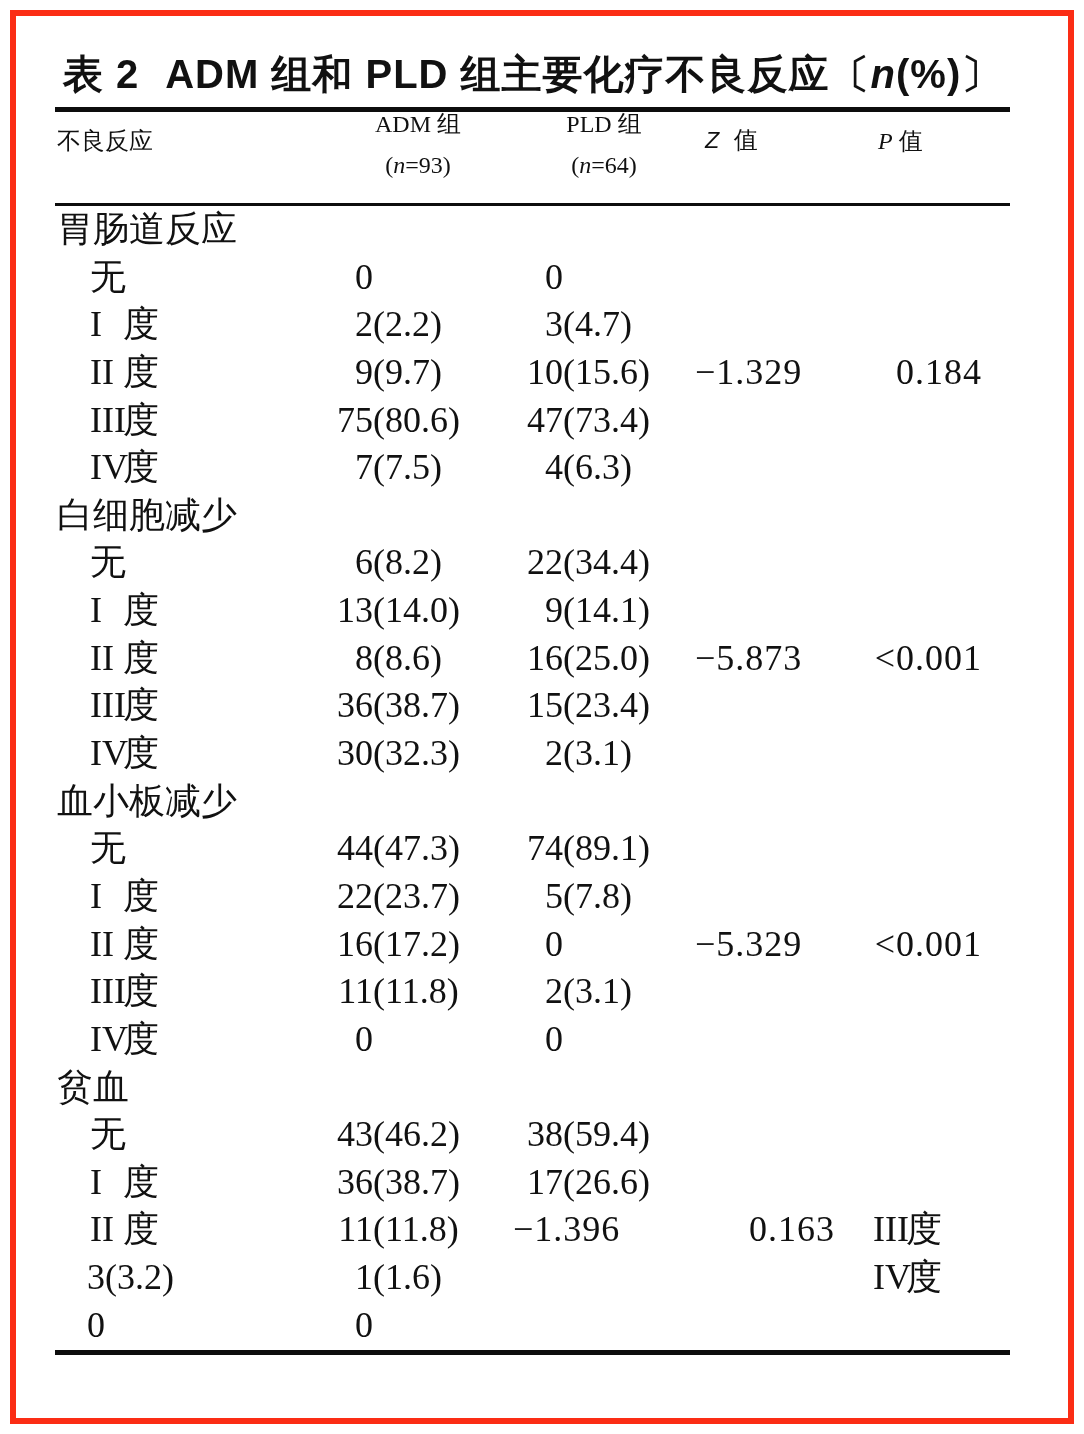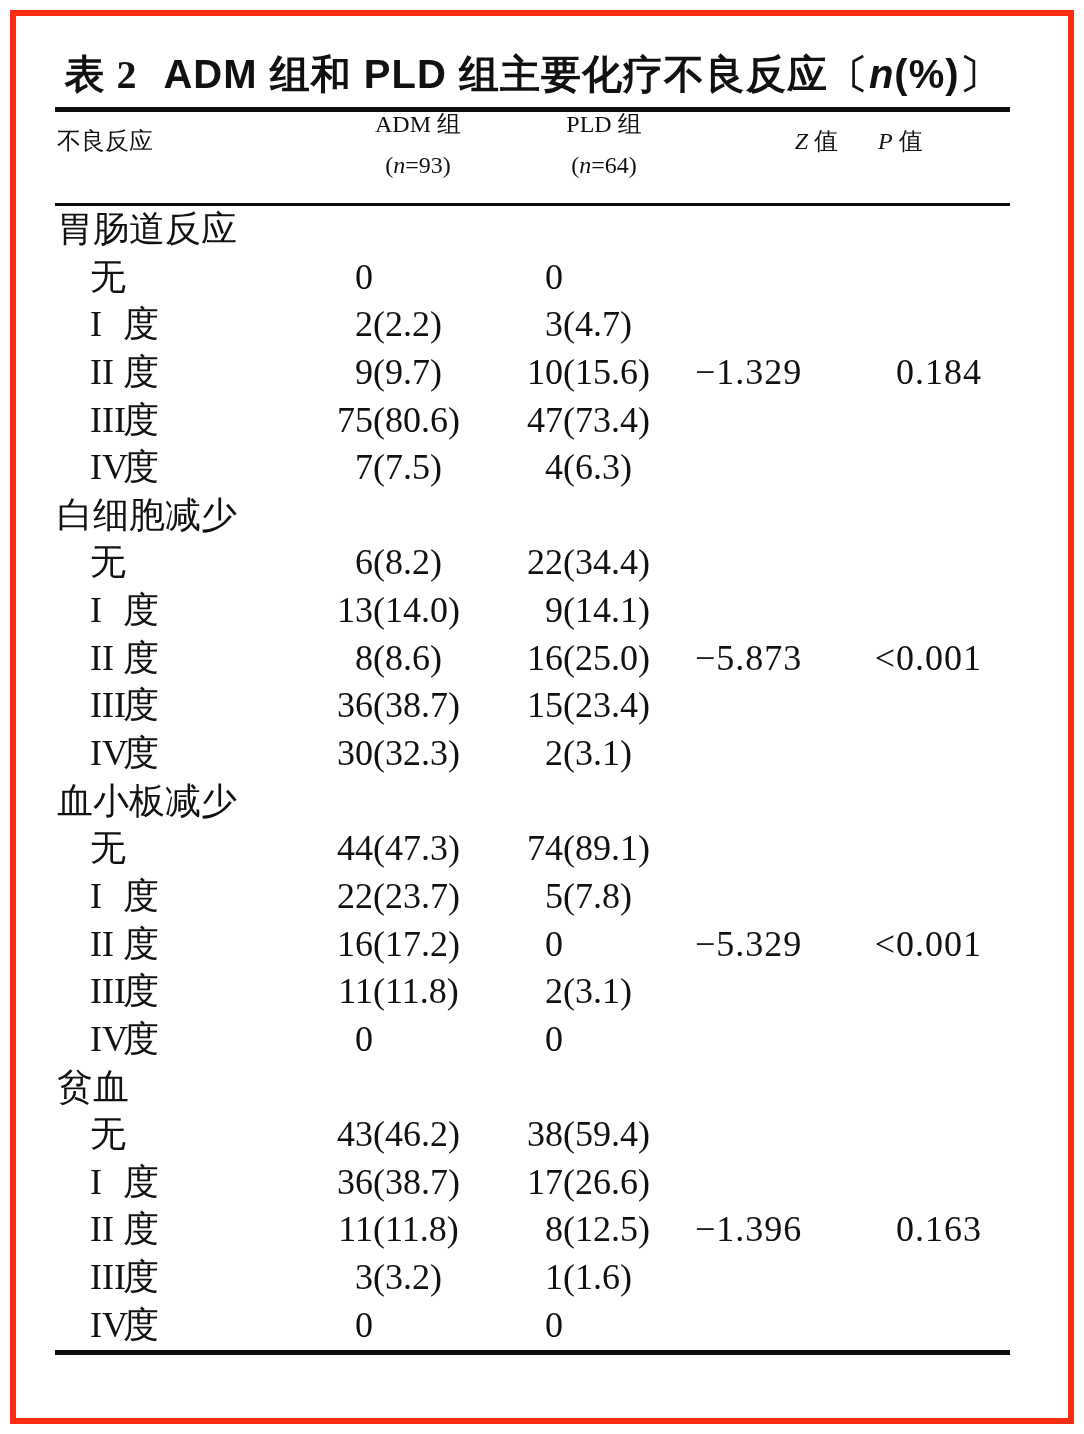--- a/index.html
+++ b/index.html
@@ -11,33 +11,33 @@
   .red-frame{
     position:absolute;left:10px;top:10px;right:10px;bottom:10px;
     border:6px solid #fb2d15;pointer-events:none;
   }
   .content{position:absolute;left:55px;top:0;width:955px;height:1434px;}
   .title{
     position:absolute;top:50px;left:0;width:100%;text-align:center;
     font-family:"Liberation Sans","DejaVu Sans",sans-serif;font-weight:bold;
     font-size:40px;line-height:48px;white-space:nowrap;letter-spacing:1px;
   }
-  .title-tag{margin-right:26px;font-family:Liberation Serif, serif;}
+  .title-tag{margin-right:26px;}
   .rule{position:absolute;left:0;width:100%;background:#0d0d0d;}
   .rule-top{top:107px;height:5px;}
   .rule-mid{top:203px;height:3px;}
   .rule-bottom{top:1350px;height:5px;}
   .thead{
     position:absolute;top:96px;left:0;width:100%;height:91px;
     display:grid;grid-template-columns:268px 190px 182px 143px 147px;
     font-size:24px;white-space:nowrap;
   }
   .th-label{line-height:91px;padding-left:2px;}
   .th-group{text-align:center;padding-top:8px;line-height:41px;}
-  .th-z{line-height:91px;text-align:right;padding-left:10px;}
+  .th-z{line-height:91px;text-align:left;padding-left:10px;font-family:Liberation Mono, monospace;}
   .th-p{line-height:91px;padding-left:40px;}
   .tbody{
     position:absolute;top:206px;left:0;width:100%;
     display:grid;grid-template-columns:268px 190px 182px 143px 147px;
     grid-auto-rows:47.65px;font-size:36px;white-space:nowrap;
   }
   .td{line-height:47.65px;}
   .section-label{grid-column:1 / -1;padding-left:2px;}
   .grade-label{padding-left:35px;}
   .rn{display:inline-block;width:33px;}
@@ -160,21 +160,20 @@
         <div class="td num cell-pld"><span class="ip">38</span><span class="np">(59.4)</span></div>
         <div class="td cell-z"></div>
         <div class="td cell-p"></div>
         <div class="td grade-label"><span class="rn">I</span><span>度</span></div>
         <div class="td num cell-adm"><span class="ip">36</span><span class="np">(38.7)</span></div>
         <div class="td num cell-pld"><span class="ip">17</span><span class="np">(26.6)</span></div>
         <div class="td cell-z"></div>
         <div class="td cell-p"></div>
         <div class="td grade-label"><span class="rn">II</span><span>度</span></div>
         <div class="td num cell-adm"><span class="ip">11</span><span class="np">(11.8)</span></div>
-        <div class="td num cell-pld"><span class="ip">8</span><span class="np">(12.5)</span></div>
         <div class="td cell-z">−1.396</div>
         <div class="td cell-p">0.163</div>
         <div class="td grade-label"><span class="rn">III</span><span>度</span></div>
         <div class="td num cell-adm"><span class="ip">3</span><span class="np">(3.2)</span></div>
         <div class="td num cell-pld"><span class="ip">1</span><span class="np">(1.6)</span></div>
         <div class="td cell-z"></div>
         <div class="td cell-p"></div>
         <div class="td grade-label"><span class="rn">IV</span><span>度</span></div>
         <div class="td num cell-adm"><span class="ip">0</span></div>
         <div class="td num cell-pld"><span class="ip">0</span></div>

